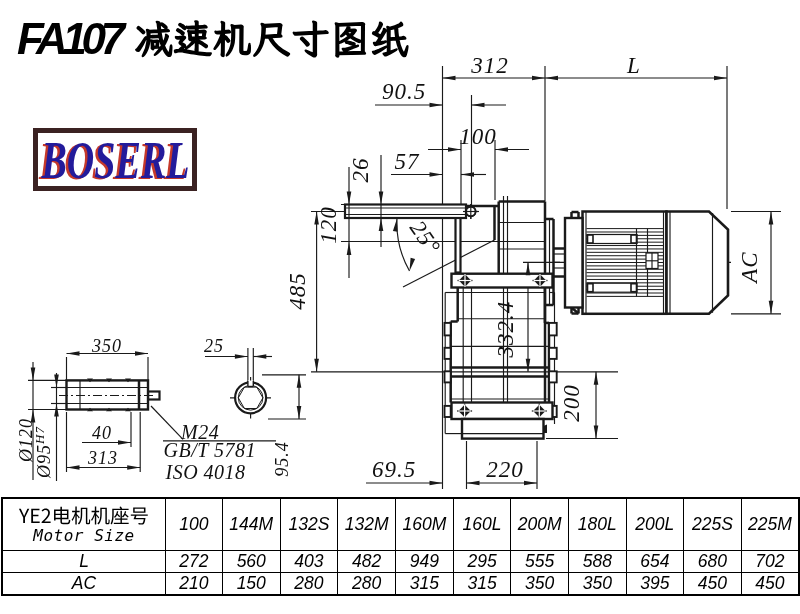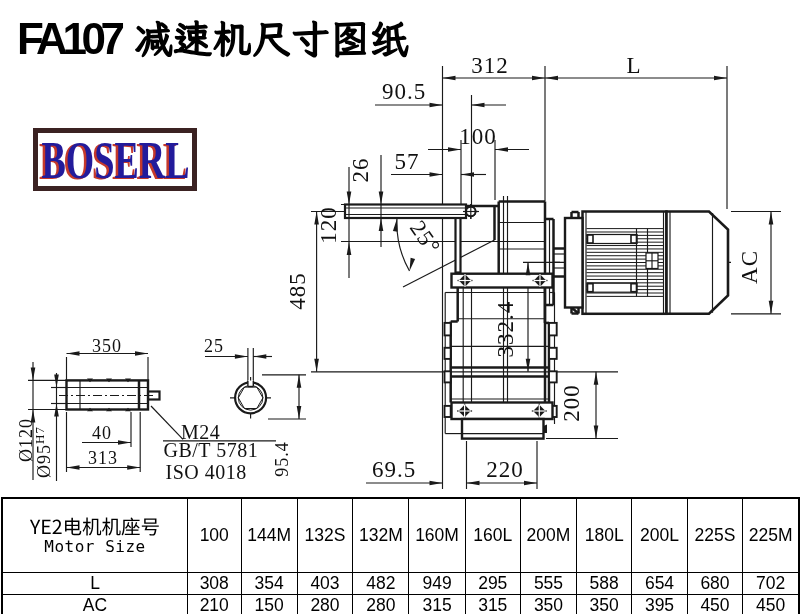--- a/index.html
+++ b/index.html
@@ -1,24 +1,24 @@
 <!DOCTYPE html>
 <html><head>
 <meta charset="utf-8">
 <style>
   html,body{margin:0;padding:0;background:#fff;}
   #page{position:relative;width:800px;height:614px;background:#ffffff;overflow:hidden;
-        font-family:"Liberation Sans",sans-serif;}
+        font-family:"Liberation Sans",sans-serif;font-style:italic;}
   #drawing{position:absolute;left:0;top:0;}
   .dimtext{font-family:"Liberation Serif",serif;fill:#111;}
   #dim-table{position:absolute;left:1px;top:497px;border-collapse:collapse;table-layout:fixed;}
   #dim-table td{border:1.6px solid #000;text-align:center;vertical-align:middle;padding:0;
       font-family:"Liberation Sans",sans-serif;font-size:17.5px;color:#000;height:20.4px;}
   #dim-table tr.hdr td{height:37px;}
-  #dim-table td.corner{padding:17px;}
+  #dim-table td.corner{padding:6px;}
   .corner-l2{font-family:"DejaVu Sans Mono",monospace;font-size:16px;letter-spacing:0.5px;line-height:17px;display:block;}
   #dim-table{border:2px solid #000;}
 </style>
 </head>
 <body>
 <div id="page">
 
   <svg id="drawing" width="800" height="497" viewBox="0 0 800 497">
     <g id="title-group">
       <text id="title-model" x="17" y="54" font-family="Liberation Sans, sans-serif" font-weight="bold" font-size="44" fill="#000" textLength="108">FA107</text>
@@ -374,22 +374,22 @@
           <td>160M</td>
           <td>160L</td>
           <td>200M</td>
           <td>180L</td>
           <td>200L</td>
           <td>225S</td>
           <td>225M</td>
         </tr>
         <tr>
           <td>L</td>
-          <td>308</td>
-          <td>354</td>
+          <td>272</td>
+          <td>560</td>
           <td>403</td>
           <td>482</td>
           <td>949</td>
           <td>295</td>
           <td>555</td>
           <td>588</td>
           <td>654</td>
           <td>680</td>
           <td>702</td>
         </tr>

